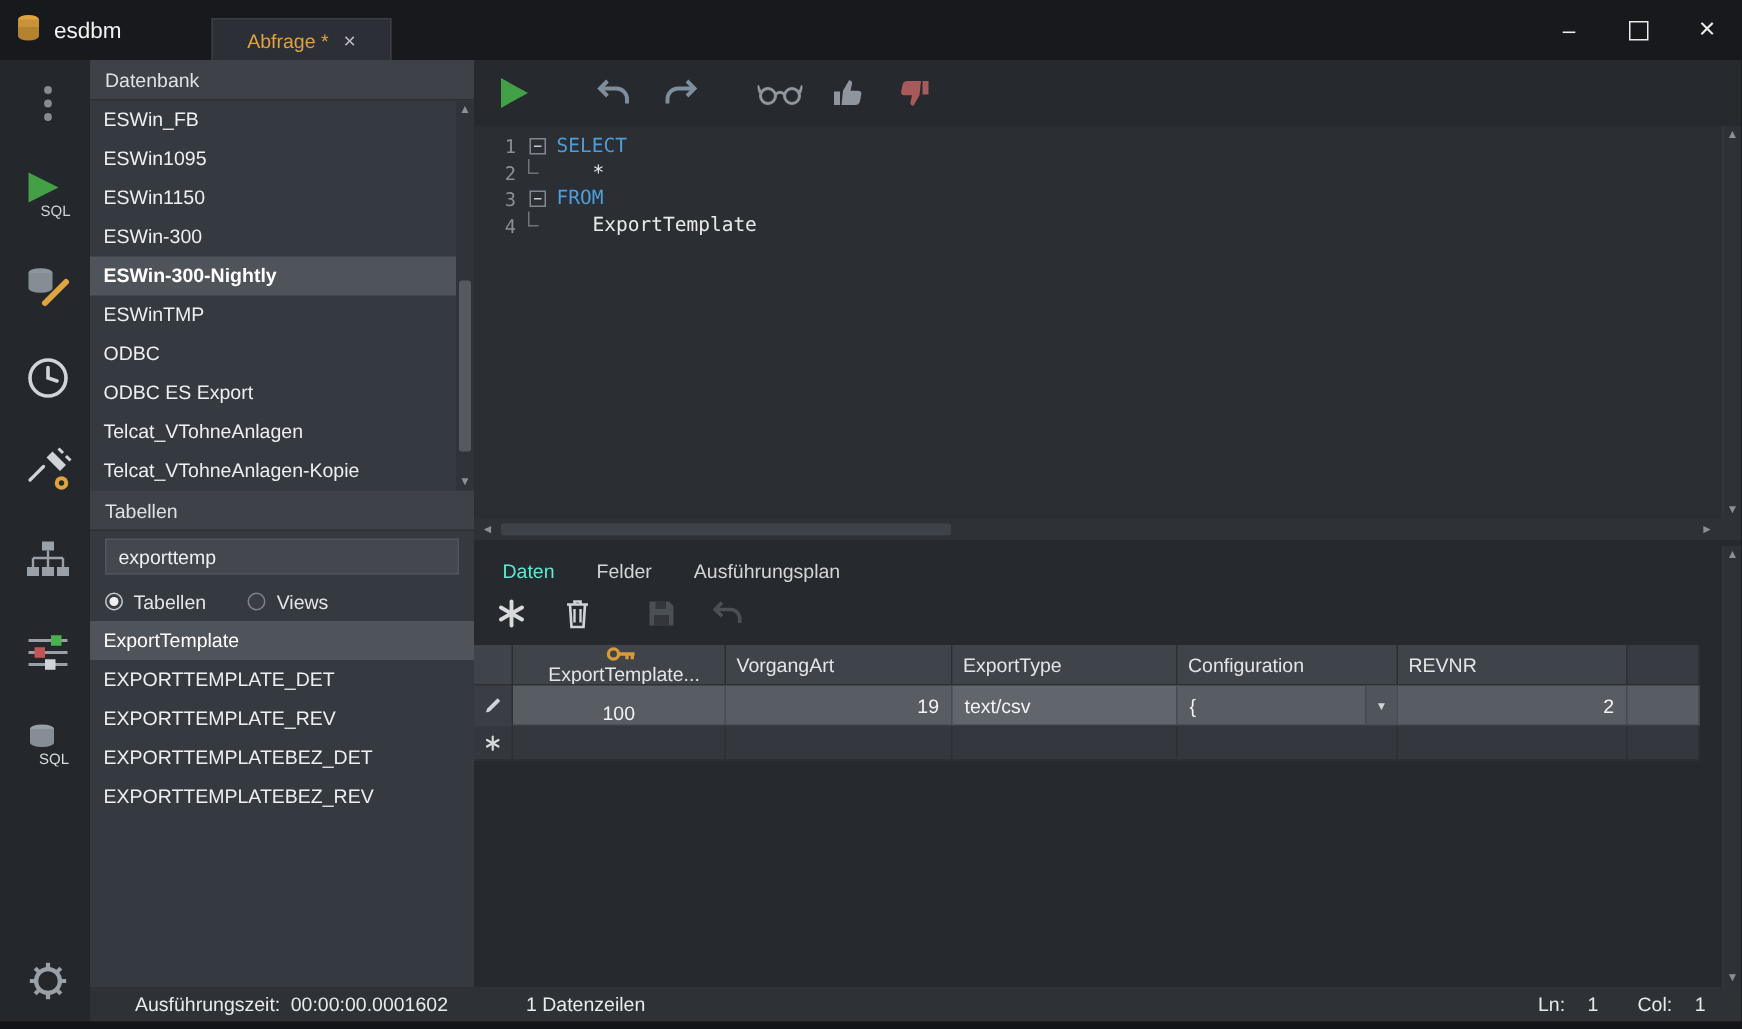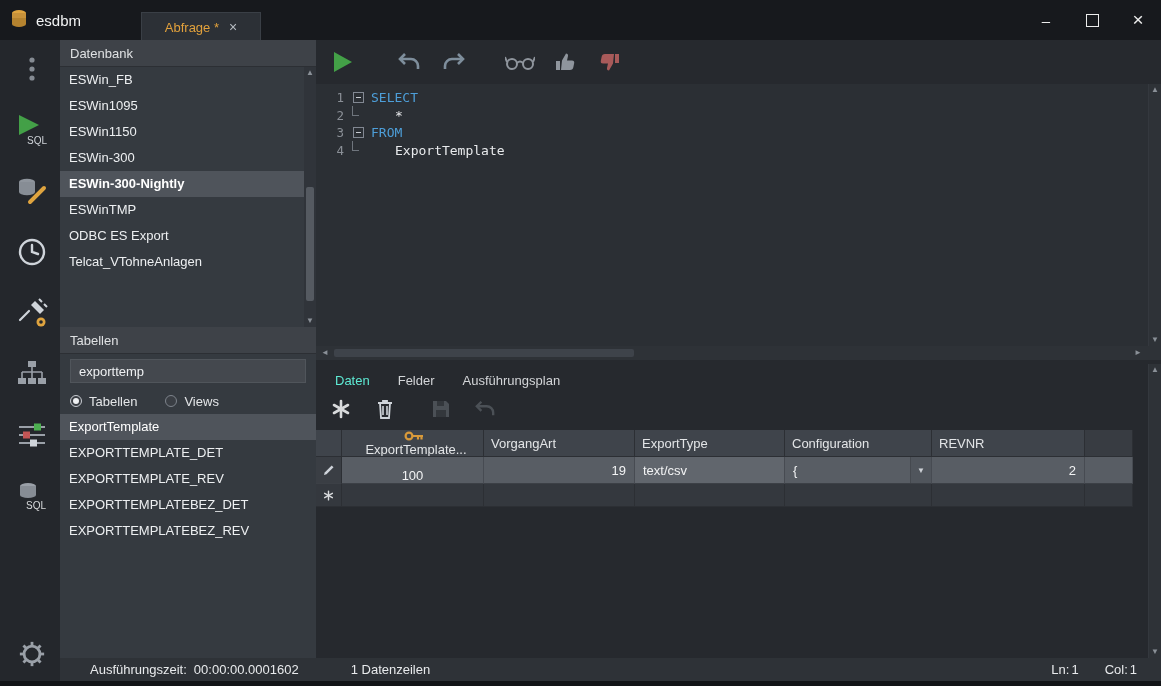--- a/index.html
+++ b/index.html
@@ -102,21 +102,21 @@
     display:flex;align-items:center;justify-content:center;}
   .results-vscroll{position:absolute;right:0;top:0;width:13px;height:294px;background:#2e3237;border-left:1px solid #34383e;box-sizing:border-box;}
 
   
   .statusbar{position:absolute;left:60px;top:658px;width:1101px;height:23px;background:#2e3237;
     display:flex;align-items:center;color:#e8eaec;}
   .sb-exec-label{margin-left:30px;}
   .sb-exec-value{margin-left:7px;}
   .sb-count{margin-left:52px;}
   .sb-right{margin-left:auto;display:flex;gap:26px;padding-right:24px;}
-  .sb-pair{display:flex;gap:2px;}
+  .sb-pair{display:flex;gap:15px;}
   .bottom-edge{position:absolute;left:0;top:681px;width:1161px;height:5px;background:#121417;}
 </style>
 </head>
 <body>
 
 <div class="window">
 
   <div class="titlebar">
     <div class="app-id">
       <span>
@@ -219,22 +219,24 @@
 
   <div class="sidebar">
     <div class="panel-header">Datenbank</div>
     <div class="db-list">
       <div class="list-item">ESWin_FB</div>
       <div class="list-item">ESWin1095</div>
       <div class="list-item">ESWin1150</div>
       <div class="list-item">ESWin-300</div>
       <div class="list-item selected">ESWin-300-Nightly</div>
       <div class="list-item">ESWinTMP</div>
+      <div class="list-item">ODBC</div>
       <div class="list-item">ODBC ES Export</div>
       <div class="list-item">Telcat_VTohneAnlagen</div>
+      <div class="list-item">Telcat_VTohneAnlagen-Kopie</div>
       <div class="vscroll">
         <span class="arrow up">▲</span>
         <span class="thumb" style="top:46%;height:44%;"></span>
         <span class="arrow down">▼</span>
       </div>
     </div>
     <div class="panel-header">Tabellen</div>
     <div class="search-wrap">
       <input class="search-input" type="text" value="exporttemp" style="">
     </div>

